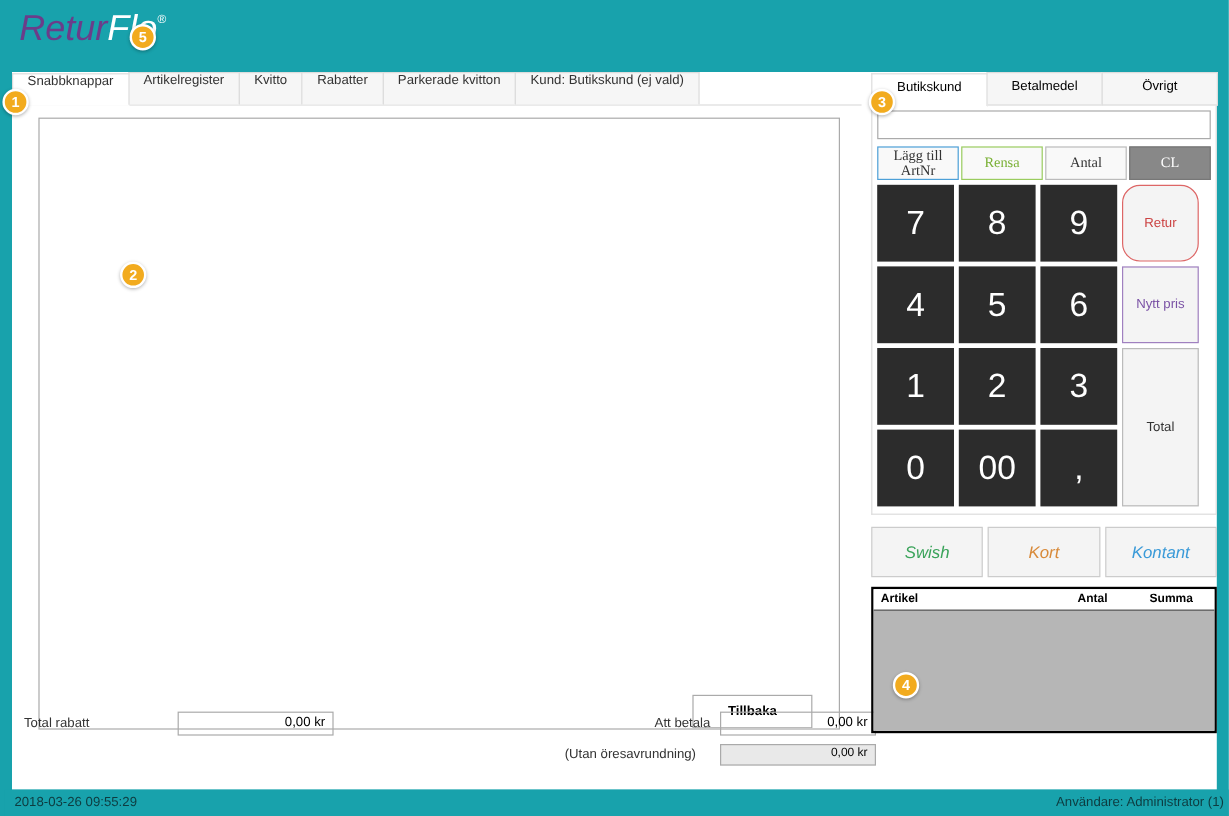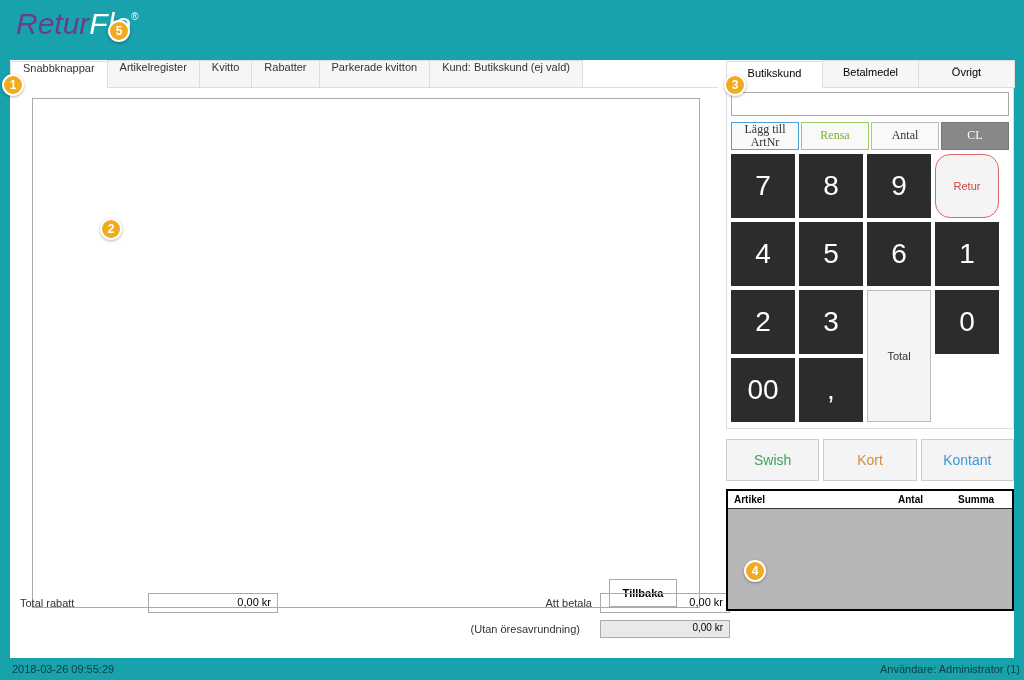--- a/index.html
+++ b/index.html
@@ -10,21 +10,21 @@
   .logo { display: flex; align-items: baseline; font-size: 30px; font-weight: 300; font-style: italic; }
   .logo .m1 { color: #6b3d8a; }
   .logo .m2 { color: #ffffff; }
   .logo .reg { font-size: 10px; color: #fff; position: relative; top: -14px; }
   .workspace { position: absolute; top: 60px; left: 10px; width: 1004px; height: 598px; background: #ffffff; }
   .left-panel { position: absolute; top: 0; left: 0; width: 708px; height: 580px; }
   .left-tabs { display: flex; border-bottom: 1px solid #ddd; height: 28px; }
   .left-tab { padding: 0 12px; font-size: 11px; color: #333; background: #f6f6f6; border: 1px solid #ddd; border-bottom: none; margin-right: -1px; cursor: pointer; text-align: center; }
   .left-tab.active { background: #fff; border-bottom: 1px solid #fff; position: relative; top: 1px; }
   .main-box { position: absolute; top: 38px; left: 22px; width: 668px; height: 510px; border: 1px solid #aaa; }
-  .tillbaka-btn { position: absolute; right: 22px; bottom: 0; width: 68px; height: 28px; border: 1px solid #aaa; background: #fff; font-size: 11px; font-weight: 600; cursor: pointer; }
+  .tillbaka-btn { position: absolute; right: 22px; bottom: 0; width: 100px; height: 28px; border: 1px solid #aaa; background: #fff; font-size: 11px; font-weight: 600; cursor: pointer; }
   .bottom-row { position: absolute; left: 10px; bottom: 45px; width: 710px; display: flex; align-items: center; gap: 8px; }
   .brow-label { font-size: 11px; color: #333; flex: 0 0 120px; }
   .brow-val { width: 130px; height: 20px; border: 1px solid #aaa; text-align: right; font-size: 11px; padding: 2px 6px; }
   .brow-label2 { font-size: 11px; color: #333; text-align: right; margin-left: auto; }
   .brow-val2 { width: 130px; height: 20px; border: 1px solid #aaa; text-align: right; font-size: 11px; padding: 2px 6px; }
   .bottom-row2 { position: absolute; left: 10px; bottom: 20px; width: 710px; display: flex; align-items: center; gap: 20px; justify-content: flex-end; }
   .brow-val3 { width: 130px; height: 18px; border: 1px solid #aaa; background: #e9e9e9; text-align: right; font-size: 10px; padding: 1px 6px; }
   .right-panel { position: absolute; top: 0; left: 716px; width: 288px; }
   .right-tabs { display: flex; height: 28px; }
   .right-tab { flex: 1; font-size: 11px; border: 1px solid #ddd; background: #f6f6f6; padding: 5px 0; text-align: center; cursor: pointer; margin-right: -1px; }
@@ -37,21 +37,21 @@
   .f-green { border-color: #9acc5f; color: #7bb136; }
   .f-gray { border-color: #bbb; color: #333; }
   .f-dark { background: #888; border-color: #777; color: #fff; }
   .num-grid { display: grid; grid-template-columns: 64px 64px 64px 64px; grid-template-rows: 64px 64px 64px 64px; gap: 4px; margin-top: 4px; }
   .num-key { background: #2c2c2c; color: #fff; font-size: 28px; font-weight: 300; display: flex; align-items: center; justify-content: center; cursor: pointer; }
   .side-key { background: #f4f4f4; border: 1px solid; font-size: 11px; display: flex; align-items: center; justify-content: center; cursor: pointer; }
   .side-retur { border-color: #d66; color: #c44; border-radius: 15px; }
   .side-nytt { border-color: #a080c0; color: #7a52a5; }
   .side-total { border-color: #bbb; color: #333; grid-row: span 2; }
   .pay-row { display: flex; gap: 4px; margin-top: 10px; }
-  .pay-btn { flex: 1; height: 42px; background: #f4f4f4; border: 1px solid #ccc; font-size: 14px; cursor: pointer; }
+  .pay-btn { flex: 1; height: 42px; background: #f4f4f4; border: 1px solid #ccc; font-size: 14px; cursor: pointer; font-style: italic; }
   .pay-swish { color: #3aa35a; }
   .pay-kort { color: #d88a3a; }
   .pay-kontant { color: #3a9ad8; }
   .item-table { margin-top: 8px; border: 2px solid #000000; }
   .item-head { display: flex; background: #fff; border-bottom: 1px solid #333; }
   .ih-cell { font-size: 10px; font-weight: 600; padding: 3px 6px; }
   .ih-artikel { flex: 1; }
   .ih-antal { width: 60px; }
   .ih-summa { width: 60px; }
   .item-body { height: 100px; background: #b6b6b6; }
@@ -111,20 +111,21 @@
         <button class="func-btn f-dark">CL</button>
       </div>
       <div class="num-grid">
         <div class="num-key">7</div>
         <div class="num-key">8</div>
         <div class="num-key">9</div>
         <div class="side-key side-retur">Retur</div>
         <div class="num-key">4</div>
         <div class="num-key">5</div>
         <div class="num-key">6</div>
+        <div class="side-key side-nytt">Nytt pris</div>
         <div class="num-key">1</div>
         <div class="num-key">2</div>
         <div class="num-key">3</div>
         <div class="side-key side-total">Total</div>
         <div class="num-key">0</div>
         <div class="num-key">00</div>
         <div class="num-key">,</div>
       </div>
     </div>
     <div class="pay-row">

